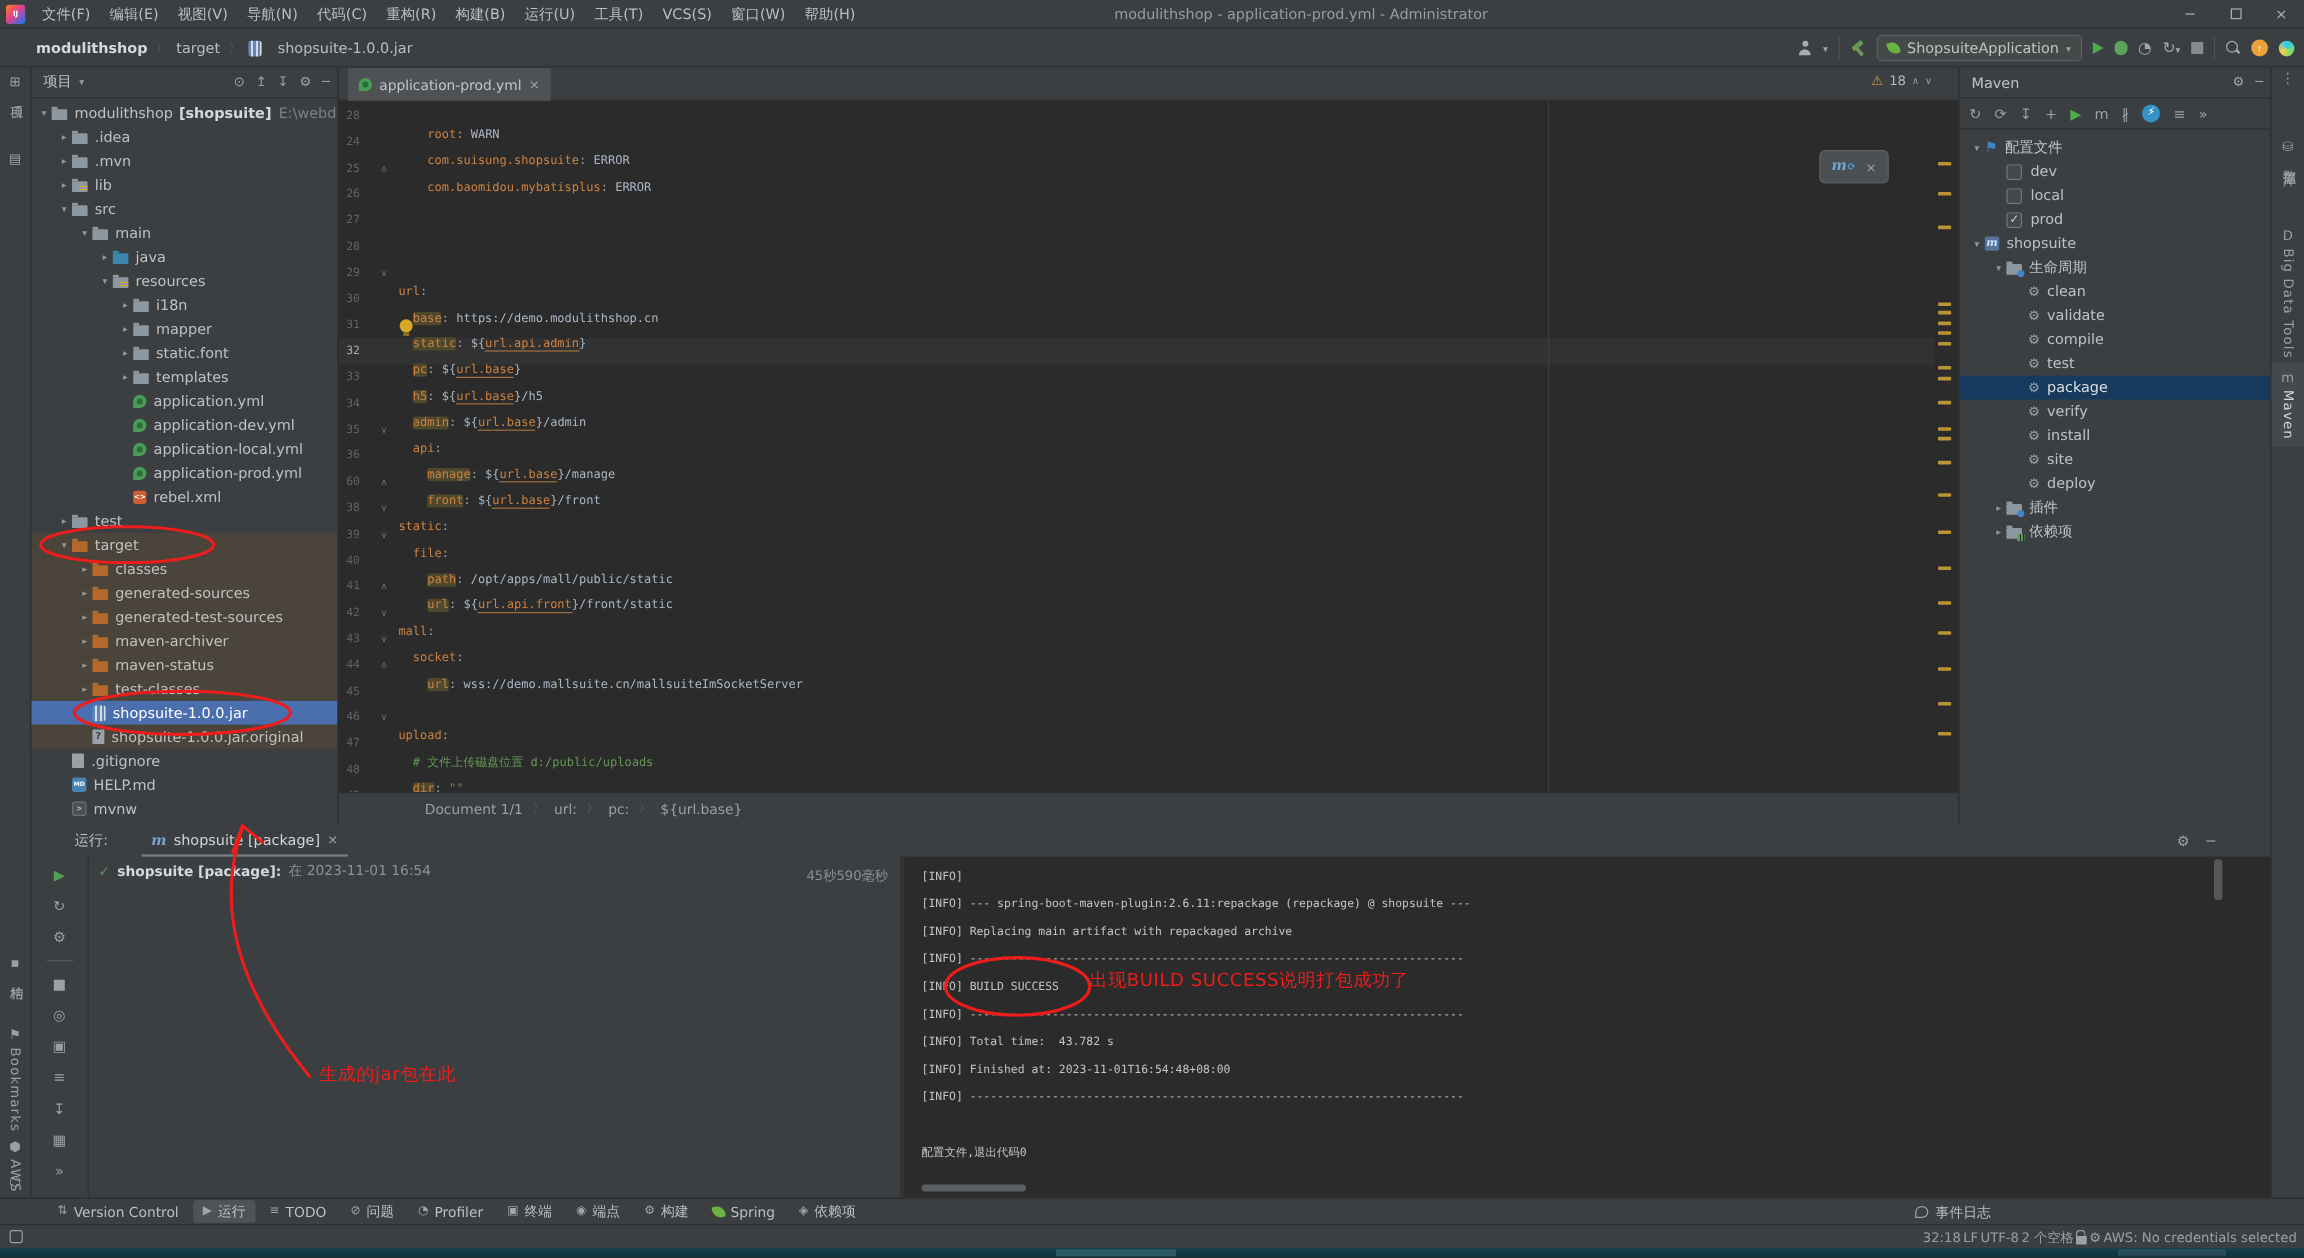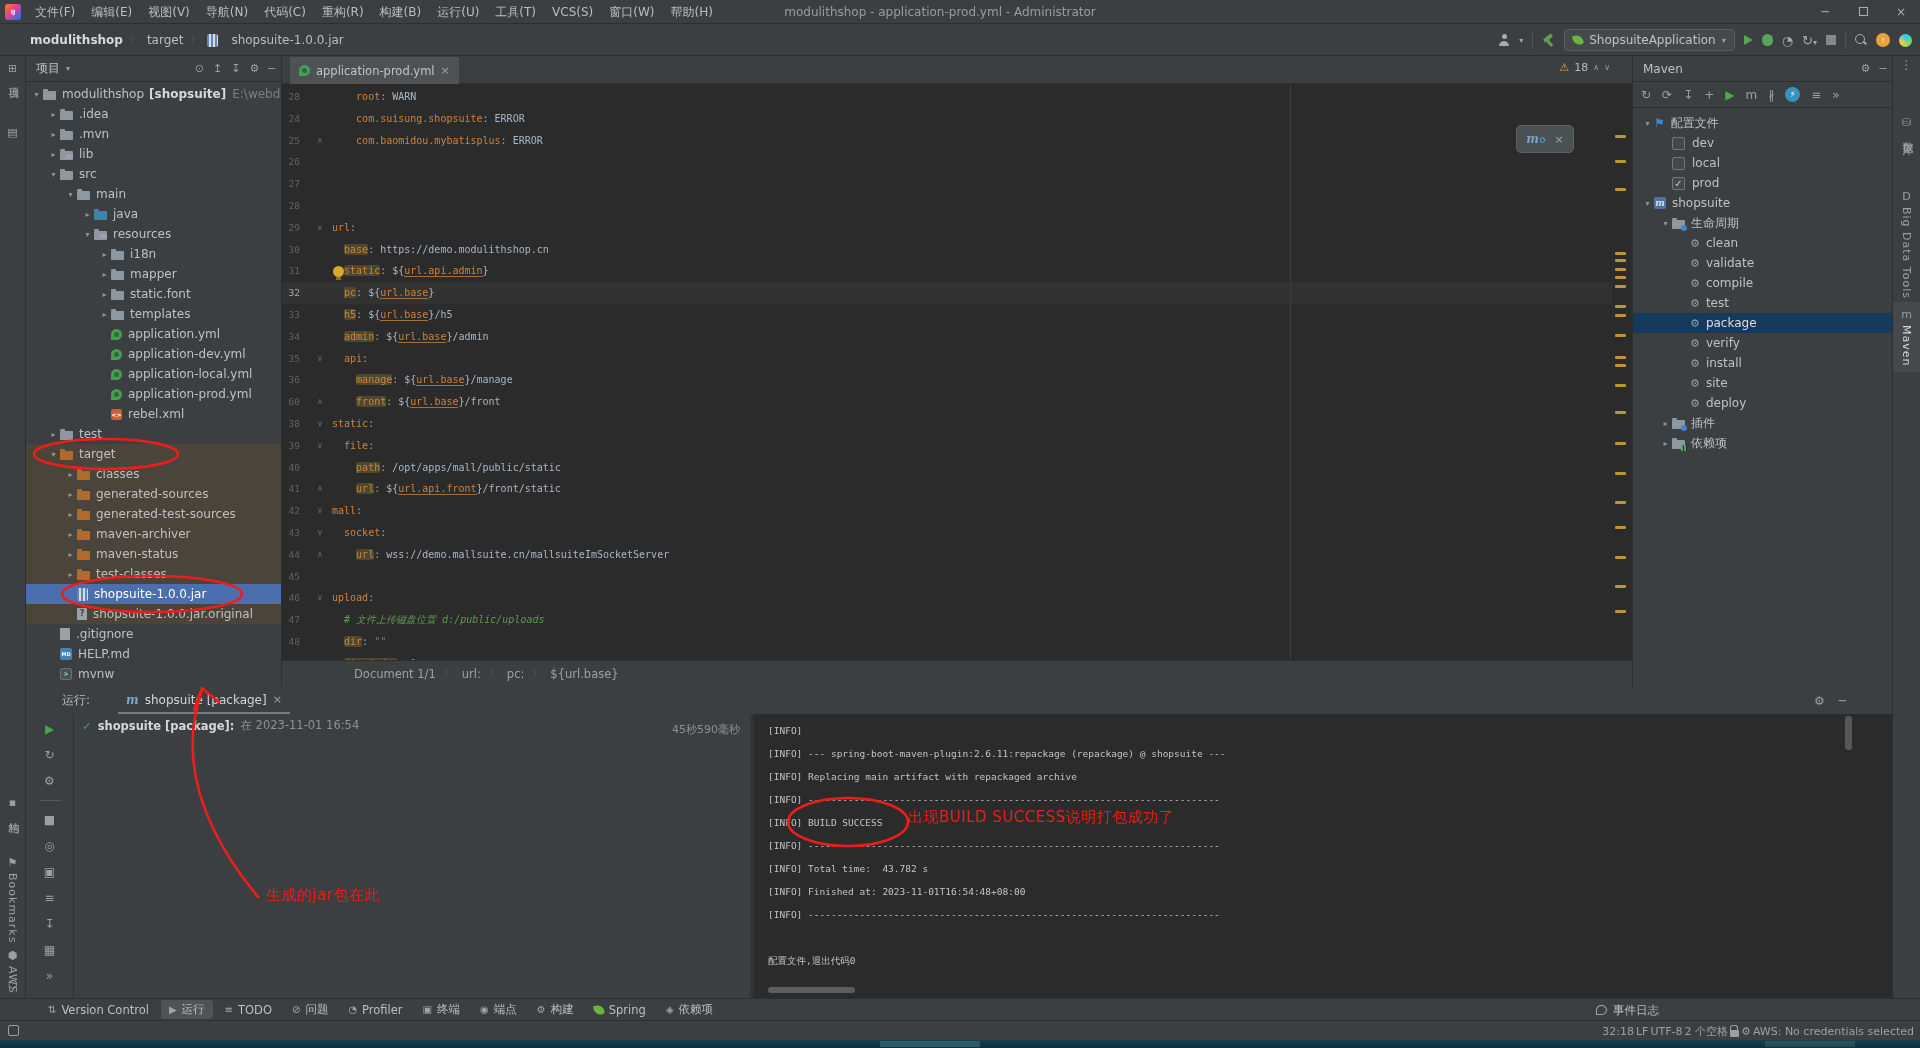--- a/index.html
+++ b/index.html
@@ -5,21 +5,21 @@
   *{box-sizing:border-box;margin:0;padding:0}
   html,body{width:1920px;height:1048px;overflow:hidden}
   body{position:relative;background:#2b2b2b;font-family:"DejaVu Sans","Liberation Sans",sans-serif;font-size:12px;color:#bbbdbf;-webkit-font-smoothing:antialiased}
   .abs{position:absolute}
   .flex{display:flex;align-items:center}
 
   
   #titlebar{left:0;top:0;width:1920px;height:24px;background:#3c3f41;border-bottom:1px solid #2c2e30;display:flex;align-items:center;z-index:5}
   #logo{width:16px;height:16px;margin:0 6px 0 5px;border-radius:3px;background:linear-gradient(135deg,#fc801d 0%,#e4418b 45%,#087cfa 100%);color:#fff;font:bold 6px/16px "DejaVu Sans",sans-serif;text-align:center}
   .menu-item{padding:0 8px;height:24px;line-height:24px;color:#bbbdbf;font-size:12px}
-  #win-title{position:absolute;left:640px;width:600px;text-align:center;color:#9a9da0;font-size:12px}
+  #win-title{position:absolute;left:640px;width:600px;text-align:right;color:#9a9da0;font-size:12px}
   .winbtn{width:38px;height:24px;text-align:center;line-height:24px;color:#aeb1b3;font-size:12px}
   .i-max{display:inline-block;width:9px;height:9px;border:1px solid #aeb1b3}
 
   
   #toolbar{left:0;top:24px;width:1920px;height:32px;background:#3c3f41;border-bottom:1px solid #2c2e30}
   #crumbs{height:32px;padding-left:30px;gap:7px}
   .crumb{color:#bbbdbf;font-size:12px}
   .crumb.b{font-weight:bold;color:#d6d8da}
   .crumb-sep{color:#6c7073;font-size:10px}
   #tb-right{position:absolute;right:8px;top:0;height:32px;gap:9px}
@@ -85,28 +85,28 @@
   .tab-x{color:#9ea1a3;font-size:11px}
   #warnbox{position:absolute;right:22px;top:5px;gap:5px;font-size:11px;color:#b9bcbe}
   .warn-tri{color:#d6a53a;font-size:11px}
   .updn{color:#9da0a2;font-size:8px}
   #cur-line{left:282px;top:282.2px;width:1330px;height:21.8px;background:#323232}
   #gutter{left:283px;top:86px;width:17px;height:574px;overflow:hidden}
   .gl{height:21.8px;line-height:21.8px;text-align:right;color:#606366;font-size:9.5px;font-family:"DejaVu Sans Mono",monospace}
   .gl.cur{color:#a8abad}
   #foldcol{left:311px;top:86px;width:18px;height:574px;overflow:hidden}
   .fl{height:21.8px;line-height:21.8px;color:#6a6d6f;font-size:8px;text-align:center}
-  #code{left:332px;top:86px;width:1276px;height:574px;overflow:hidden}
+  #code{left:332px;top:102px;width:1276px;height:574px;overflow:hidden}
   .cl{height:21.8px;line-height:21.8px;white-space:pre;font-family:"DejaVu Sans Mono","Liberation Mono",monospace;font-size:10px;color:#a9b7c6}
   .tk-k,.tk-kh{color:#cc8242}
   .tk-kh{background:#4e492c;border-radius:2px}
   .tk-p{color:#9fa6ac}
   .tk-v{color:#a9b7c6}
   .tk-u{color:#cc8242;border-bottom:1px solid #a2703f}
-  .tk-c{color:#629755;font-style:italic}
+  .tk-c{color:#629755;}
   .tk-s{color:#6a8759}
   .tk-n{color:#6897bb}
   #bulb{left:333px;top:266px;width:11px;height:11px;border-radius:50%;background:#d8a928}
   #bulb::after{content:"";position:absolute;left:3px;bottom:-3px;width:5px;height:3px;background:#8a6d1d}
   #marginguide{left:1290px;top:84px;width:1px;height:576px;background:#3d3d3d}
   #edstripe{left:1612px;top:84px;width:20px;height:576px}
   .tick{position:absolute;left:3px;width:11px;height:3px;background:#ba9533;border-radius:1px}
   #ed-crumbs{left:282px;top:660px;width:1350px;height:27px;background:#3c3f41;border-top:1px solid #2c2e30;padding-left:72px;gap:8px;font-size:11.5px;color:#9da0a3}
   #reload-float{left:1516px;top:125px;width:58px;height:28px;background:#4b5052;border:1px solid #5d6163;border-radius:5px;display:flex;align-items:center;justify-content:center;gap:8px;z-index:6}
   .mvn-m{font:bold italic 12px/12px "DejaVu Serif",serif;color:#7ba3d0}

